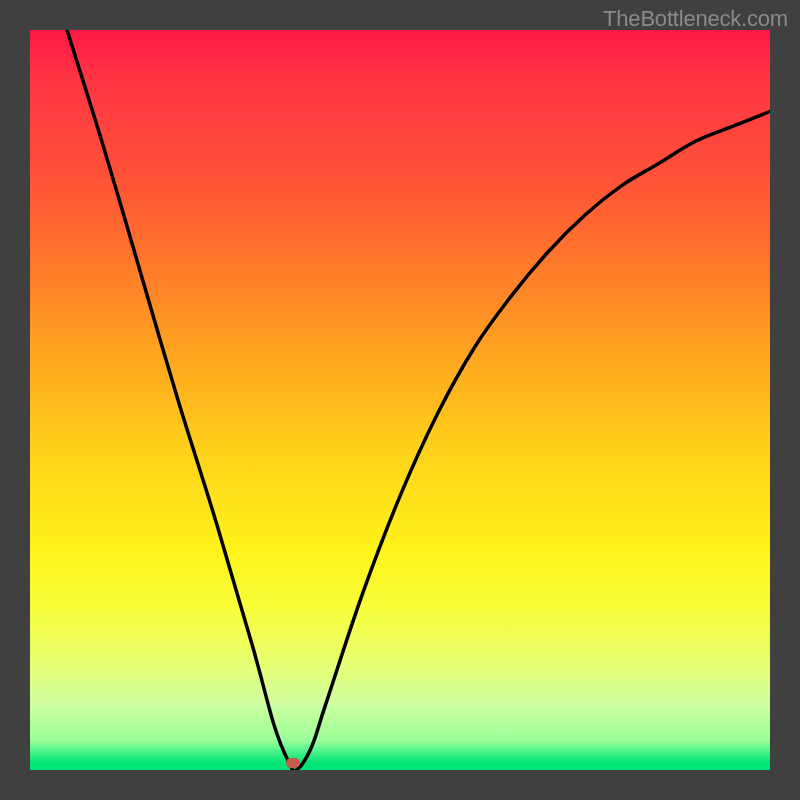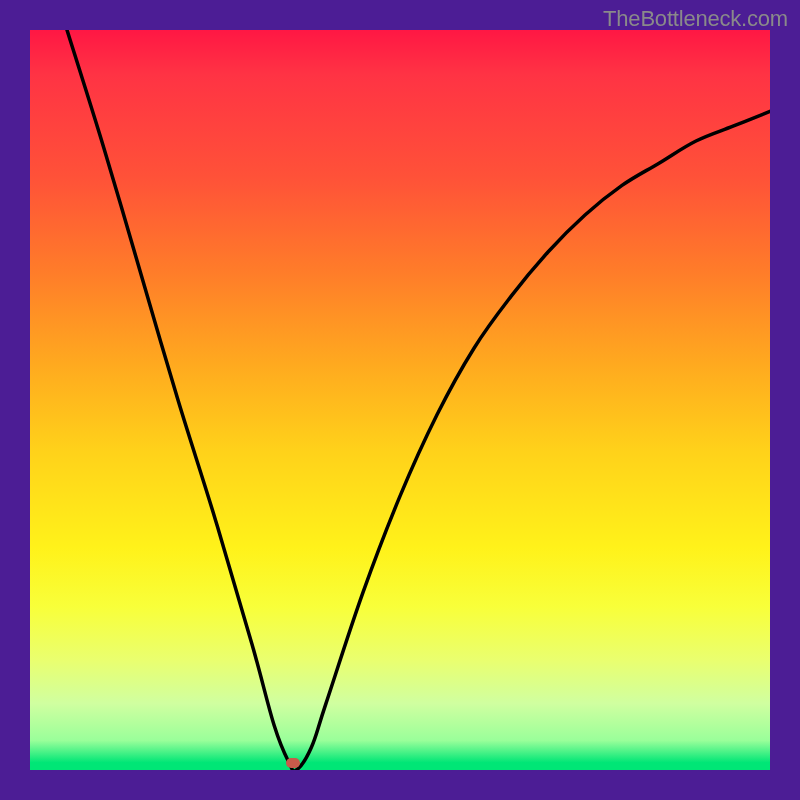--- a/index.html
+++ b/index.html
@@ -7,21 +7,21 @@
     width: 800px;
     height: 800px;
     background: #000;
     position: relative;
     overflow: hidden;
     font-family: Arial, sans-serif;
   }
   .frame {
     position: absolute;
     inset: 0;
-    background: #4c1d95;
+    background: #404040;
   }
   .plot-area {
     position: absolute;
     left: 30px;
     top: 30px;
     width: 740px;
     height: 740px;
     overflow: hidden;
   }
   .gradient-bg {

